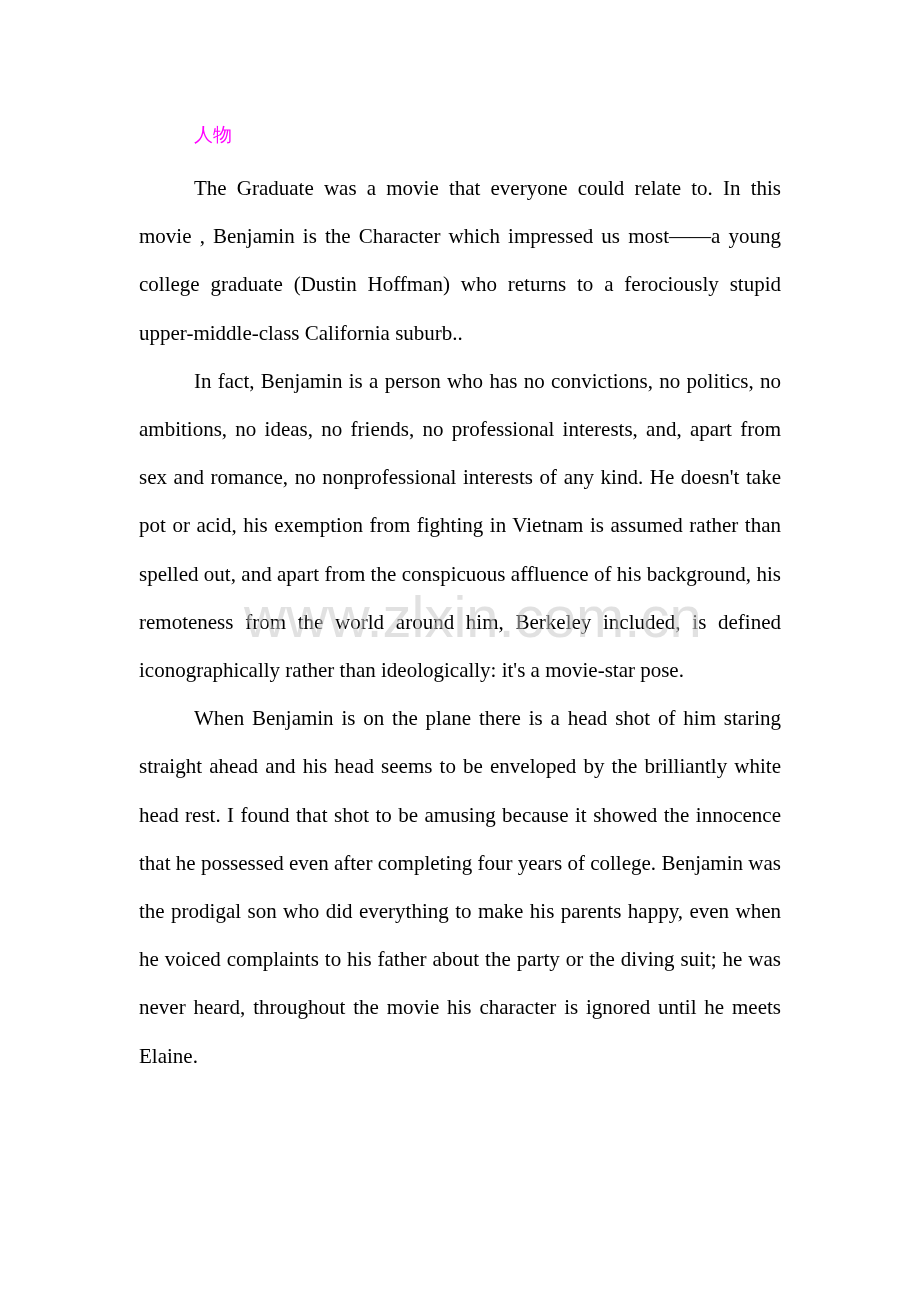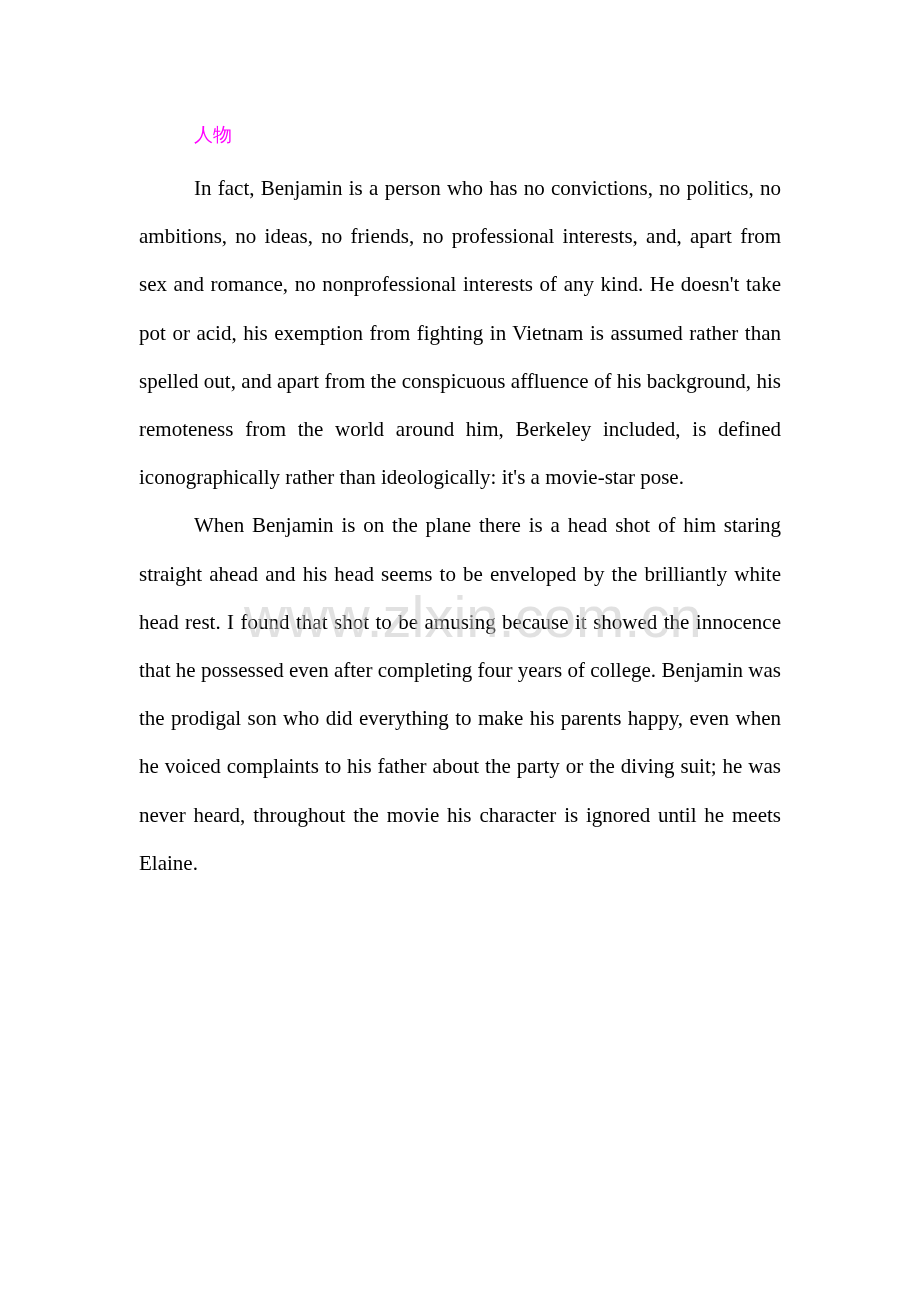--- a/index.html
+++ b/index.html
@@ -47,17 +47,18 @@
       white-space: nowrap;
       pointer-events: none;
       line-height: 1;
     }
   </style>
 </head>
 <body>
 
 <div class="page">
   <div class="heading">人物</div>
+  <p class="para">The Graduate was a movie that everyone could relate to. In this movie , Benjamin is the Character which impressed us most——a young college graduate (Dustin Hoffman) who returns to a ferociously stupid upper-middle-class California suburb..</p>
   <p class="para">In fact, Benjamin is a person who has no convictions, no politics, no ambitions, no ideas, no friends, no professional interests, and, apart from sex and romance, no nonprofessional interests of any kind. He doesn't take pot or acid, his exemption from fighting in Vietnam is assumed rather than spelled out, and apart from the conspicuous affluence of his background, his remoteness from the world around him, Berkeley included, is defined iconographically rather than ideologically: it's a movie-star pose.</p>
   <p class="para">When Benjamin is on the plane there is a head shot of him staring straight ahead and his head seems to be enveloped by the brilliantly white head rest. I found that shot to be amusing because it showed the innocence that he possessed even after completing four years of college. Benjamin was the prodigal son who did everything to make his parents happy, even when he voiced complaints to his father about the party or the diving suit; he was never heard, throughout the movie his character is ignored until he meets Elaine.</p>
 </div>
 
 <div class="watermark">www.zlxin.com.cn</div>
 
 </body></html>

